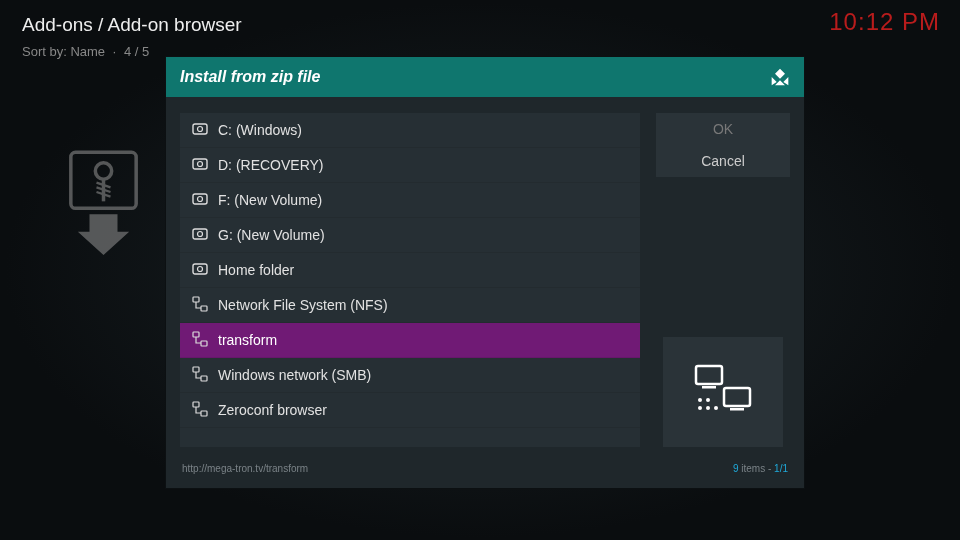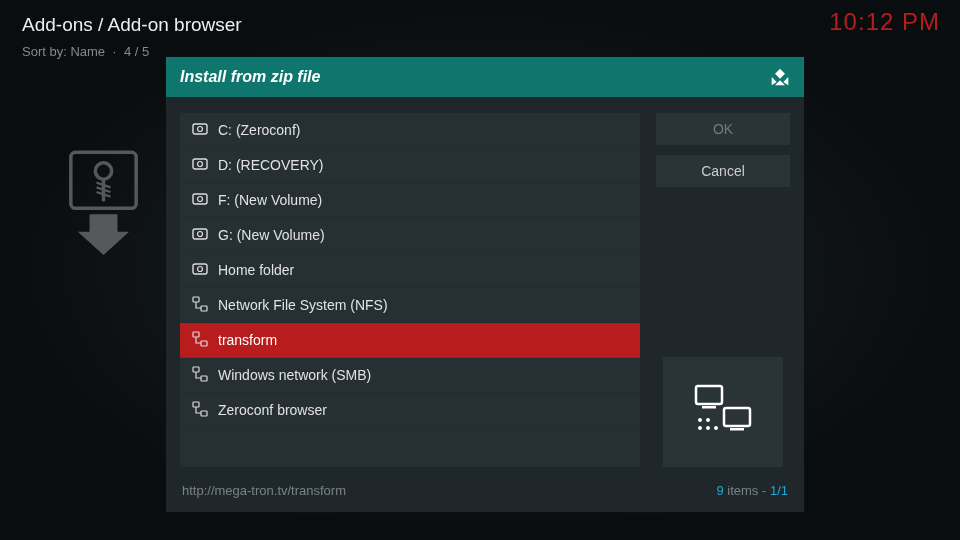--- a/index.html
+++ b/index.html
@@ -74,32 +74,31 @@
     align-items: center;
     gap: 10px;
     padding: 8px 12px;
     font-size: 14px;
     color: #e2e2e2;
     cursor: pointer;
     border-bottom: 1px solid rgba(0,0,0,0.08);
     height: 35px;
   }
   .file-item.selected {
-    background: #b91c1c;
+    background: #701a75;
     color: #fff;
   }
   .file-icon {
     width: 16px; height: 16px;
     flex-shrink: 0;
   }
   .right-col {
     flex: 1;
     display: flex;
     flex-direction: column;
-    gap: 10px;
   }
   .btn {
     background: #2a3338;
     color: #ccc;
     font-size: 14px;
     text-align: center;
     padding: 8px;
     cursor: pointer;
   }
   .btn.disabled { color: #787878; }
@@ -109,21 +108,21 @@
     width: 120px; height: 110px;
     display: flex;
     align-items: center;
     justify-content: center;
     align-self: center;
   }
   .dialog-footer {
     display: flex;
     justify-content: space-between;
     padding: 6px 16px 14px 16px;
-    font-size: 13px;
+    font-size: 10px;
     align-items: flex-end;
   }
   .footer-path { color: #7a8287; }
   .footer-count { color: #1fa9d9; }
   .footer-count .dim { color: #7a8287; }
 </style>
 </head>
 <body>
 
 <div class="header">
@@ -152,21 +151,21 @@
       <path d="M12 2 L18 8 L12 14 L6 8 Z M2 12 L8 18 L2 22 Z M22 12 L16 18 L22 22 Z M12 16 L18 22 L6 22 Z" fill="#fff"></path>
     </svg>
   </div>
   <div class="dialog-body">
     <div class="file-list" id="file-list">
         <div class="file-item">
           <span><svg class="file-icon" viewBox="0 0 16 16">
               <rect x="1" y="3" width="14" height="10" rx="2" fill="none" stroke="#ddd" stroke-width="1.4"></rect>
               <circle cx="8" cy="8" r="2.5" fill="none" stroke="#ddd" stroke-width="1.2"></circle>
             </svg></span>
-          <span>C: (Zeroconf)</span>
+          <span>C: (Windows)</span>
         </div>
         <div class="file-item">
           <span><svg class="file-icon" viewBox="0 0 16 16">
               <rect x="1" y="3" width="14" height="10" rx="2" fill="none" stroke="#ddd" stroke-width="1.4"></rect>
               <circle cx="8" cy="8" r="2.5" fill="none" stroke="#ddd" stroke-width="1.2"></circle>
             </svg></span>
           <span>D: (RECOVERY)</span>
         </div>
         <div class="file-item">
           <span><svg class="file-icon" viewBox="0 0 16 16">

